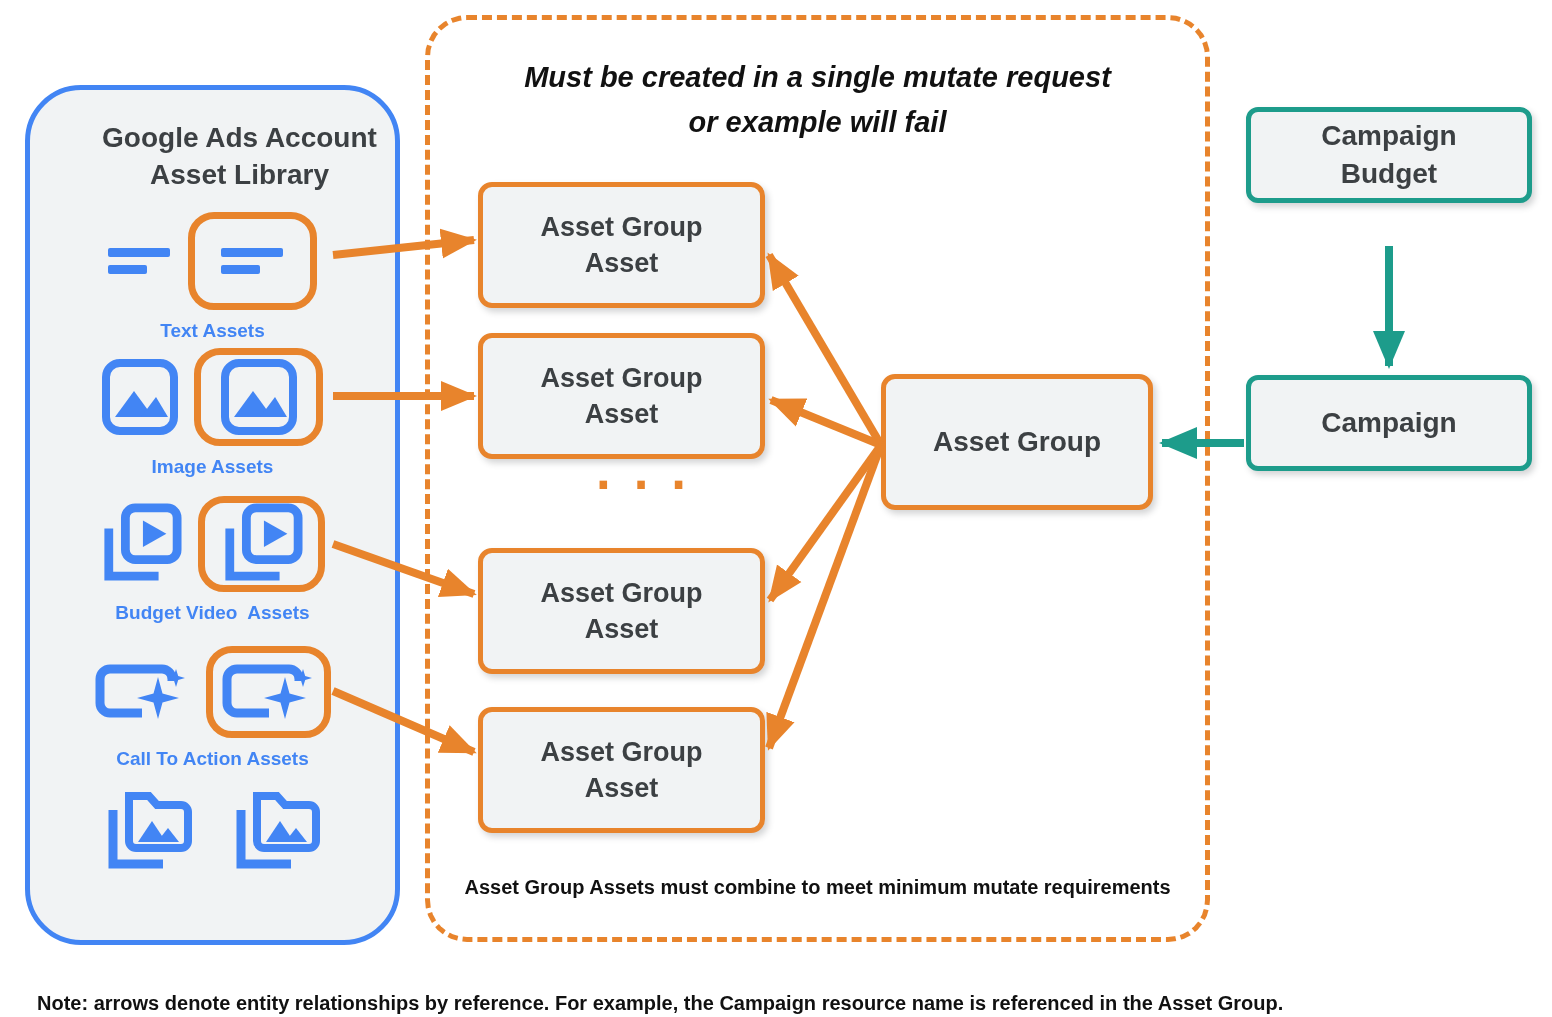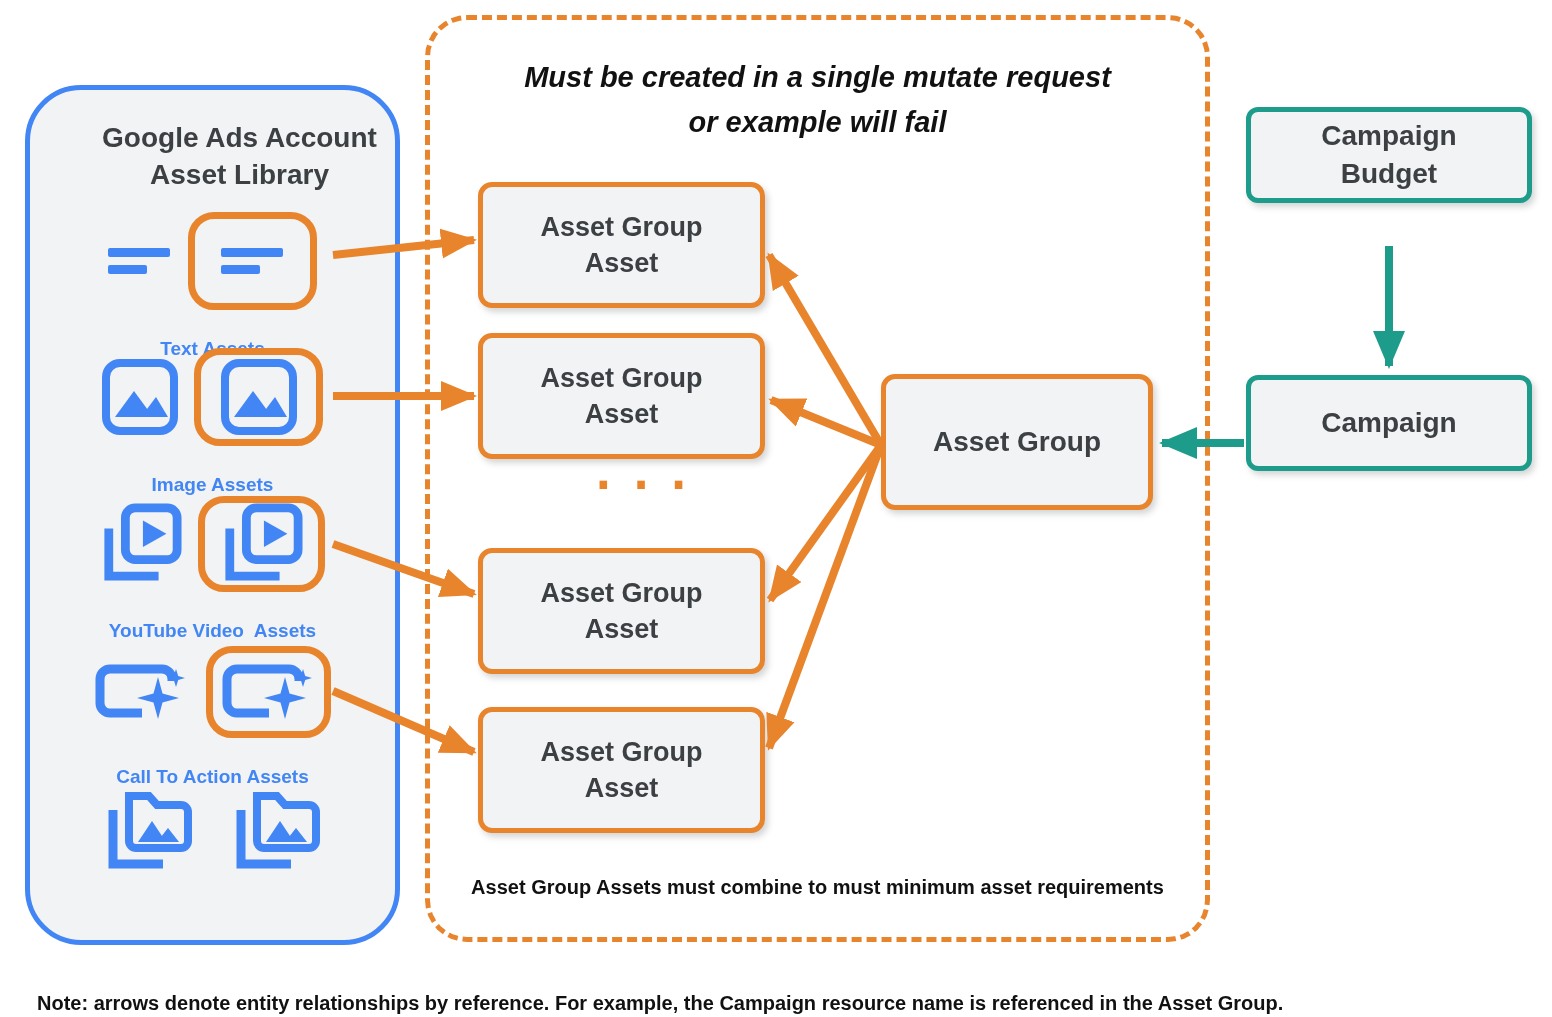--- a/index.html
+++ b/index.html
@@ -14,21 +14,21 @@
   }
   .library-title {
     position:absolute; top:30px; left:0; width:100%;
     text-align:center; font-size:28px; font-weight:bold; color:#3C4043;
     line-height:1.32; white-space:pre-line;margin-left:27px;
   }
   .asset-row { position:absolute; left:0; width:100%; }
   .asset-row .icons { display:flex; justify-content:center; align-items:center; gap:16px; }
   .asset-label {
     text-align:center; font-size:19px; font-weight:bold; color:#4285F4;
-    margin-top:28px; white-space:pre;
+    margin-top:10px; white-space:pre;
   }
   .ring {
     border:7px solid #E8842C; border-radius:26px;
     display:flex; align-items:center; justify-content:center;
   }
   .ring.r-text  { width:129px; height:98px; }
   .ring.r-image { width:129px; height:98px; }
   .ring.r-video { width:127px; height:96px; }
   .ring.r-cta   { width:125px; height:92px; }
 
@@ -137,21 +137,21 @@
           <polygon points="44,18 68,31.5 44,45" fill="#4285F4"></polygon>
         </svg>
         <div class="ring r-video">
           <svg width="82" height="82" viewBox="0 0 84 84">
             <path d="M9 26 V75 H60" fill="none" stroke="#4285F4" stroke-width="9"></path>
             <rect x="26" y="5" width="53" height="53" rx="10" fill="none" stroke="#4285F4" stroke-width="9"></rect>
             <polygon points="44,18 68,31.5 44,45" fill="#4285F4"></polygon>
           </svg>
         </div>
       </div>
-      <div class="asset-label">YouTube Video  Assets</div>
+      <div class="asset-label">Budget Video  Assets</div>
     </div>
 
     <div class="asset-row" style="top:556px;">
       <div class="icons">
         <svg width="96" height="62" viewBox="0 0 96 62">
           <path d="M42 8 H68 A10 10 0 0 1 78 18 V20 M42 52 H16 A10 10 0 0 1 6 42 V18 A10 10 0 0 1 16 8 H42 M42 52 H48" fill="none" stroke="#4285F4" stroke-width="9"></path>
           <polygon points="64,16 68.5,32.5 85,37 68.5,41.5 64,58 59.5,41.5 43,37 59.5,32.5" fill="#4285F4"></polygon>
           <polygon points="82,8 84.2,15 91,17 84.2,19 82,26 79.8,19 73,17 79.8,15" fill="#4285F4"></polygon>
         </svg>
         <div class="ring r-cta">
@@ -192,21 +192,21 @@
   <div class="aga-box" style="top:333px;">Asset Group
 Asset</div>
   <div class="ellipsis">...</div>
   <div class="aga-box" style="top:548px;">Asset Group
 Asset</div>
   <div class="aga-box" style="top:707px;">Asset Group
 Asset</div>
 
   <div class="asset-group-box">Asset Group</div>
 
-  <div class="mutate-footnote" style="position:absolute; left:425px; top:876px; width:785px;">Asset Group Assets must combine to must minimum asset requirements</div>
+  <div class="mutate-footnote" style="position:absolute; left:425px; top:876px; width:785px;">Asset Group Assets must combine to meet minimum mutate requirements</div>
 
   <div class="teal-box campaign-budget">Campaign
 Budget</div>
   <div class="teal-box campaign">Campaign</div>
 
   <div class="note">Note: arrows denote entity relationships by reference. For example, the Campaign resource name is referenced in the Asset Group.</div>
 
   <svg id="arrows">
     <defs>
       <marker id="oh" markerUnits="userSpaceOnUse" markerWidth="36" markerHeight="32" viewBox="0 0 36 32" refX="33" refY="16" orient="auto">

